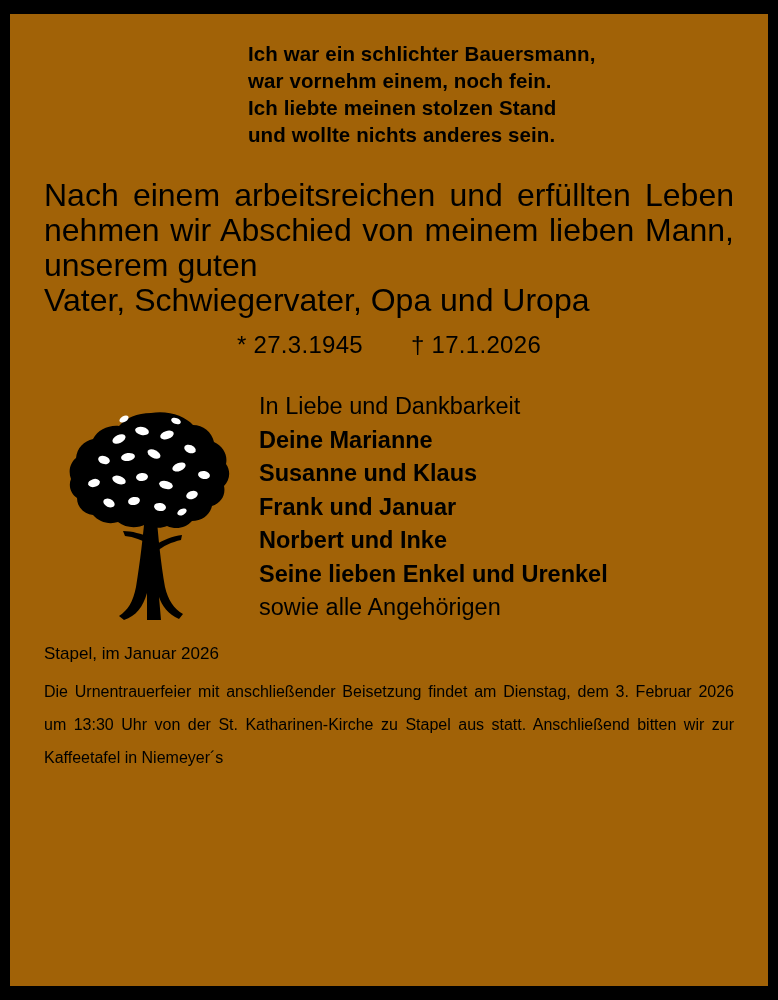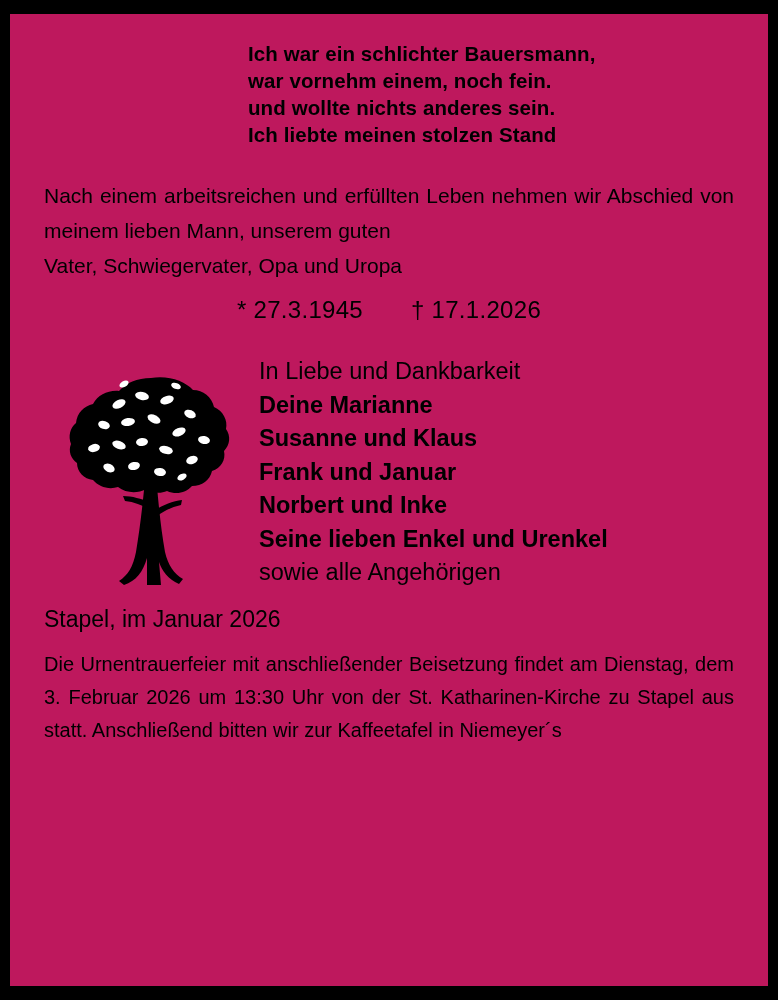--- a/index.html
+++ b/index.html
@@ -12,21 +12,21 @@
     height: 1000px;
     font-family: "Liberation Sans", sans-serif;
     color: #000000;
     overflow: hidden;
   }
   .obituary {
     position: relative;
     width: 778px;
     height: 1000px;
     box-sizing: border-box;
-    background: #be185d;
+    background: #a16207;
     border-top: 14px solid #000000;
     border-bottom: 14px solid #000000;
     border-left: 10px solid #000000;
     border-right: 10px solid #000000;
   }
   .inner {
     position: relative;
     width: 100%;
     height: 100%;
     box-sizing: border-box;
@@ -39,21 +39,21 @@
     font-weight: bold;
     font-size: 20.5px;
     line-height: 27px;
     letter-spacing: 0.1px;
   }
   .verse div { white-space: pre; }
 
   
   .intro {
     margin: 30px 0 0 0;
-    font-size: 21px;
+    font-size: 32px;
     line-height: 35px;
     text-align: justify;
     text-justify: inter-word;
   }
   .intro .lastline { display: block; }
 
   
   .name {
     margin: 36px 0 0 0;
     text-align: center;
@@ -92,45 +92,45 @@
     padding-top: 8px;
     font-size: 23.5px;
     line-height: 33.5px;
   }
   .family div { white-space: nowrap; }
   .family .b { font-weight: bold; }
 
   
   .place {
     margin: 14px 0 0 0;
-    font-size: 23px;
+    font-size: 17px;
     line-height: 30px;
   }
 
   
   .closing {
-    margin: 14px 0 0 0;
-    font-size: 20px;
+    margin: 6px 0 0 0;
+    font-size: 16px;
     line-height: 33px;
     text-align: justify;
     text-justify: inter-word;
   }
   .closing .lastline { display: block; }
 </style>
 </head>
 <body>
 
 <div class="obituary">
   <div class="inner">
 
     <div class="verse">
       <div>Ich war ein schlichter Bauersmann,</div>
       <div>war vornehm einem, noch fein.</div>
+      <div>Ich liebte meinen stolzen Stand</div>
       <div>und wollte nichts anderes sein.</div>
-      <div>Ich liebte meinen stolzen Stand</div>
     </div>
 
     <p class="intro">
       <span>Nach einem arbeitsreichen und erfüllten Leben nehmen wir Abschied von meinem lieben Mann, unserem guten</span>
       <span class="lastline">Vater, Schwiegervater, Opa und Uropa</span>
     </p>
 
 
     <div class="dates">
       <span>*</span>

